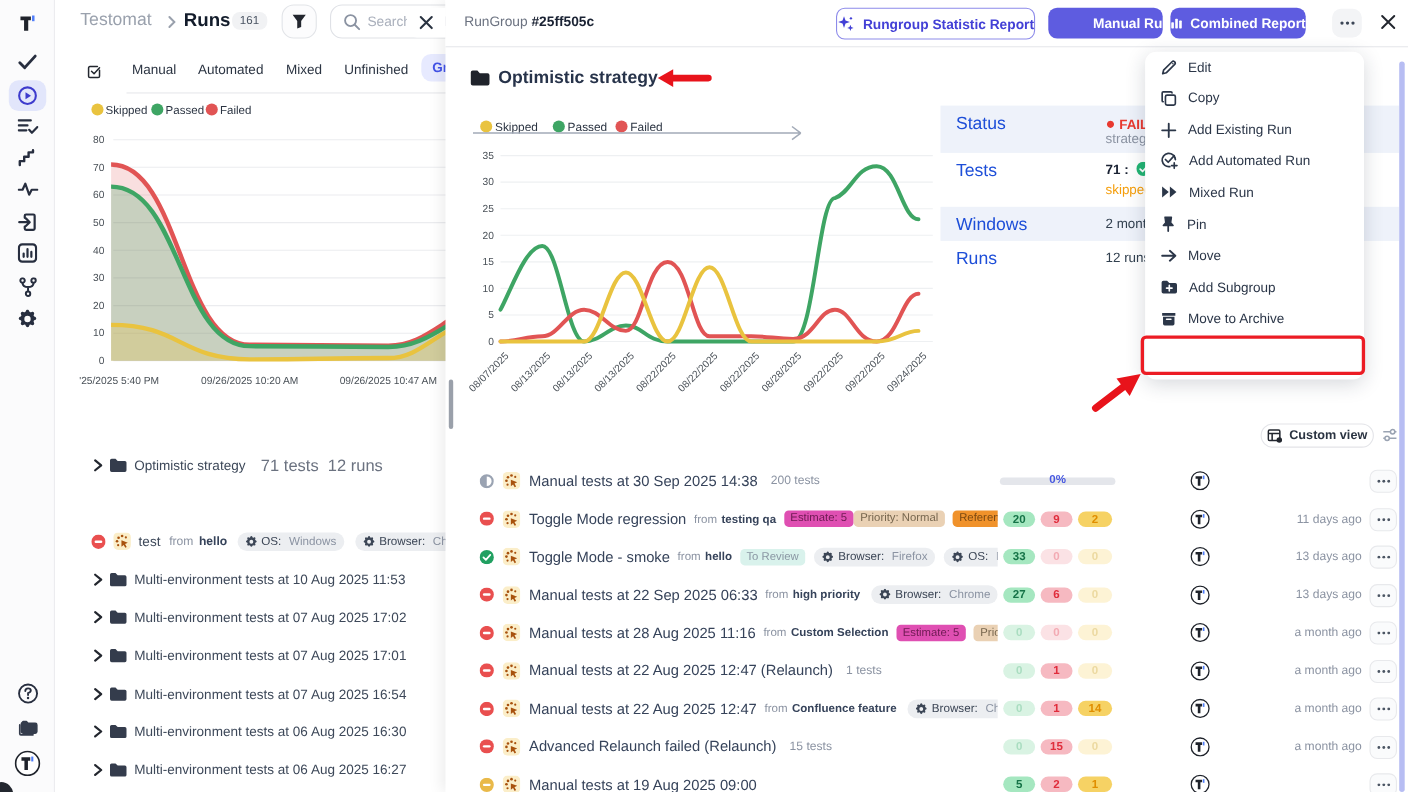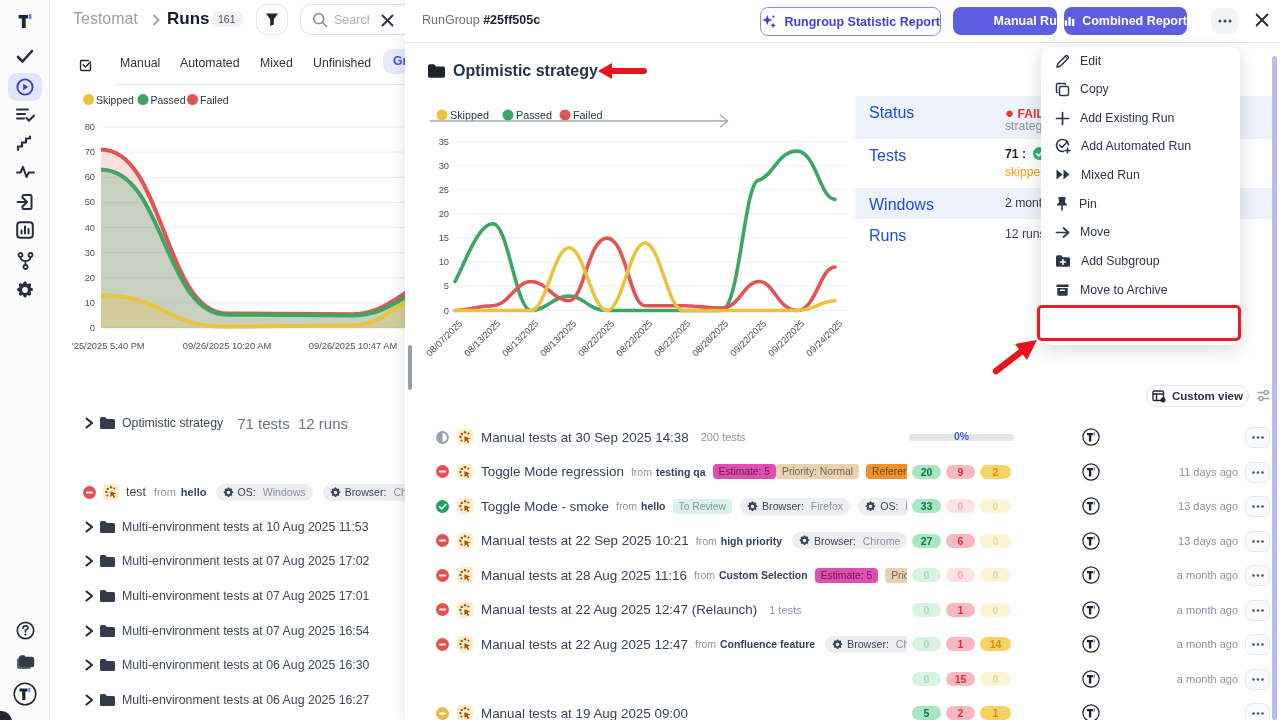--- a/index.html
+++ b/index.html
@@ -617,21 +617,21 @@
             </svg>
           <svg class="cic" width="16" height="16" viewBox="0 0 16 16">
               <rect width="16" height="16" rx="4.5" fill="#fbeec9"></rect>
               <path d="M7.4 7.2 L13.2 9.4 L10.7 10.6 L12.2 13.2 L10.9 14 L9.4 11.4 L7.4 13 Z" fill="#a8520e"></path>
               <circle cx="4.4" cy="11.6" r="1" fill="#a8520e"></circle>
               <circle cx="3.4" cy="8" r="1.2" fill="#a8520e"></circle>
               <circle cx="4.8" cy="4.9" r="1.2" fill="#a8520e"></circle>
               <circle cx="8" cy="3.3" r="1.2" fill="#a8520e"></circle>
               <circle cx="11.4" cy="4.6" r="1" fill="#a8520e"></circle>
             </svg>
-          <span class="rtitle">Manual tests at 22 Sep 2025 10:21</span>
+          <span class="rtitle">Manual tests at 22 Sep 2025 06:33</span>
           <span class="rfrom">from</span>
             <span class="rtag">high priority</span>
           <span class="chip" style="margin-left:10px;"><svg width="11" height="11" viewBox="0 0 20 20">
                 <path fill="#3c4656" d="M8.34 1.8c.4-1.6 2.92-1.6 3.32 0a1.72 1.72 0 0 0 2.56 1.06c1.45-.86 3.23.92 2.37 2.37a1.72 1.72 0 0 0 1.06 2.56c1.6.4 1.6 2.92 0 3.32a1.72 1.72 0 0 0-1.06 2.56c.86 1.45-.92 3.23-2.37 2.37a1.72 1.72 0 0 0-2.56 1.06c-.4 1.6-2.92 1.6-3.32 0a1.72 1.72 0 0 0-2.56-1.06c-1.45.86-3.23-.92-2.37-2.37a1.72 1.72 0 0 0-1.06-2.56c-1.6-.4-1.6-2.92 0-3.32a1.72 1.72 0 0 0 1.06-2.56c-.86-1.45.92-3.23 2.37-2.37a1.72 1.72 0 0 0 2.56-1.06zM10 13.2a3.2 3.2 0 1 0 0-6.4 3.2 3.2 0 0 0 0 6.4z"></path>
               </svg>Browser: <span class="cv">&nbsp;Chrome</span></span>
 
         </div>
         <span class="pill" style="left:482px; width:29px; background:#a5e7c0; color:#157347;">27</span>
         <span class="pill" style="left:516px; width:29px; background:#f6b9c1; color:#e02d3c;">6</span>
         <span class="pill" style="left:550px; width:31px; background:#fdf3d5; color:#ecd9a0;">0</span>
@@ -759,53 +759,70 @@
         <div class="dots3">
             <svg width="12" height="3" viewBox="0 0 12 3">
               <circle cx="1.5" cy="1.5" r="1.3" fill="#4b5563"></circle>
               <circle cx="6" cy="1.5" r="1.3" fill="#4b5563"></circle>
               <circle cx="10.5" cy="1.5" r="1.3" fill="#4b5563"></circle>
             </svg>
           </div>
       </div>
 
       <div class="rrow" style="top:661.5px;">
-        <span class="pill" style="left:482px; width:29px; background:#d9f3e3; color:#a9ddc0;">0</span>
-        <span class="pill" style="left:516px; width:29px; background:#f6b9c1; color:#e02d3c;">15</span>
-        <span class="pill" style="left:550px; width:31px; background:#fdf3d5; color:#ecd9a0;">0</span>
-        <svg class="avat" width="18" height="18" viewBox="0 0 24 24">
-            <circle cx="12" cy="12" r="10.8" stroke="#1f232b" stroke-width="1.6" fill="#fff"></circle>
-            <path d="M6.5 6.5 L14.5 6.5 L14.5 9.6 L12.4 9.6 L12.4 18 L9.2 18 L9.2 9.6 L6.5 9.6 Z" fill="#1f232b"></path>
-            <rect x="15.4" y="5.8" width="1.9" height="4.4" fill="#4f7df9"></rect>
-          </svg>
-        <span class="timeago">a month ago</span>
-        <div class="dots3">
-            <svg width="12" height="3" viewBox="0 0 12 3">
-              <circle cx="1.5" cy="1.5" r="1.3" fill="#4b5563"></circle>
-              <circle cx="6" cy="1.5" r="1.3" fill="#4b5563"></circle>
-              <circle cx="10.5" cy="1.5" r="1.3" fill="#4b5563"></circle>
-            </svg>
-          </div>
-      </div>
-
-      <div class="rrow" style="top:696px;">
         <div class="lwrap">
           <svg class="sic" width="13" height="13" viewBox="0 0 13 13">
-              <circle cx="6.5" cy="6.5" r="6.5" fill="#e9b949"></circle>
+              <circle cx="6.5" cy="6.5" r="6.5" fill="#e94f4f"></circle>
               <rect x="3" y="5.4" width="7" height="2.2" rx="1.1" fill="#fff"></rect>
             </svg>
           <svg class="cic" width="16" height="16" viewBox="0 0 16 16">
               <rect width="16" height="16" rx="4.5" fill="#fbeec9"></rect>
               <path d="M7.4 7.2 L13.2 9.4 L10.7 10.6 L12.2 13.2 L10.9 14 L9.4 11.4 L7.4 13 Z" fill="#a8520e"></path>
               <circle cx="4.4" cy="11.6" r="1" fill="#a8520e"></circle>
               <circle cx="3.4" cy="8" r="1.2" fill="#a8520e"></circle>
               <circle cx="4.8" cy="4.9" r="1.2" fill="#a8520e"></circle>
               <circle cx="8" cy="3.3" r="1.2" fill="#a8520e"></circle>
               <circle cx="11.4" cy="4.6" r="1" fill="#a8520e"></circle>
             </svg>
+          <span class="rtitle">Advanced Relaunch failed (Relaunch)</span>
+          <span class="rmeta">15 tests</span>
+        </div>
+        <span class="pill" style="left:482px; width:29px; background:#d9f3e3; color:#a9ddc0;">0</span>
+        <span class="pill" style="left:516px; width:29px; background:#f6b9c1; color:#e02d3c;">15</span>
+        <span class="pill" style="left:550px; width:31px; background:#fdf3d5; color:#ecd9a0;">0</span>
+        <svg class="avat" width="18" height="18" viewBox="0 0 24 24">
+            <circle cx="12" cy="12" r="10.8" stroke="#1f232b" stroke-width="1.6" fill="#fff"></circle>
+            <path d="M6.5 6.5 L14.5 6.5 L14.5 9.6 L12.4 9.6 L12.4 18 L9.2 18 L9.2 9.6 L6.5 9.6 Z" fill="#1f232b"></path>
+            <rect x="15.4" y="5.8" width="1.9" height="4.4" fill="#4f7df9"></rect>
+          </svg>
+        <span class="timeago">a month ago</span>
+        <div class="dots3">
+            <svg width="12" height="3" viewBox="0 0 12 3">
+              <circle cx="1.5" cy="1.5" r="1.3" fill="#4b5563"></circle>
+              <circle cx="6" cy="1.5" r="1.3" fill="#4b5563"></circle>
+              <circle cx="10.5" cy="1.5" r="1.3" fill="#4b5563"></circle>
+            </svg>
+          </div>
+      </div>
+
+      <div class="rrow" style="top:696px;">
+        <div class="lwrap">
+          <svg class="sic" width="13" height="13" viewBox="0 0 13 13">
+              <circle cx="6.5" cy="6.5" r="6.5" fill="#e9b949"></circle>
+              <rect x="3" y="5.4" width="7" height="2.2" rx="1.1" fill="#fff"></rect>
+            </svg>
+          <svg class="cic" width="16" height="16" viewBox="0 0 16 16">
+              <rect width="16" height="16" rx="4.5" fill="#fbeec9"></rect>
+              <path d="M7.4 7.2 L13.2 9.4 L10.7 10.6 L12.2 13.2 L10.9 14 L9.4 11.4 L7.4 13 Z" fill="#a8520e"></path>
+              <circle cx="4.4" cy="11.6" r="1" fill="#a8520e"></circle>
+              <circle cx="3.4" cy="8" r="1.2" fill="#a8520e"></circle>
+              <circle cx="4.8" cy="4.9" r="1.2" fill="#a8520e"></circle>
+              <circle cx="8" cy="3.3" r="1.2" fill="#a8520e"></circle>
+              <circle cx="11.4" cy="4.6" r="1" fill="#a8520e"></circle>
+            </svg>
           <span class="rtitle">Manual tests at 19 Aug 2025 09:00</span>
         </div>
         <span class="pill" style="left:482px; width:29px; background:#a5e7c0; color:#157347;">5</span>
         <span class="pill" style="left:516px; width:29px; background:#f6b9c1; color:#e02d3c;">2</span>
         <span class="pill" style="left:550px; width:31px; background:#f6d264; color:#e08e00;">1</span>
         <svg class="avat" width="18" height="18" viewBox="0 0 24 24">
             <circle cx="12" cy="12" r="10.8" stroke="#1f232b" stroke-width="1.6" fill="#fff"></circle>
             <path d="M6.5 6.5 L14.5 6.5 L14.5 9.6 L12.4 9.6 L12.4 18 L9.2 18 L9.2 9.6 L6.5 9.6 Z" fill="#1f232b"></path>
             <rect x="15.4" y="5.8" width="1.9" height="4.4" fill="#4f7df9"></rect>
           </svg>

